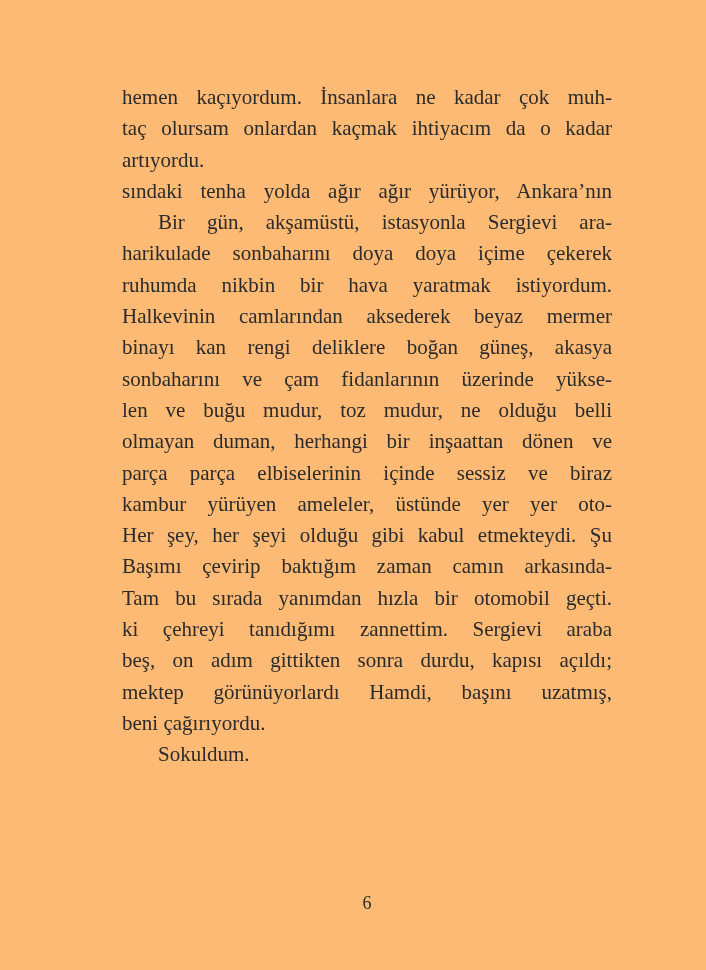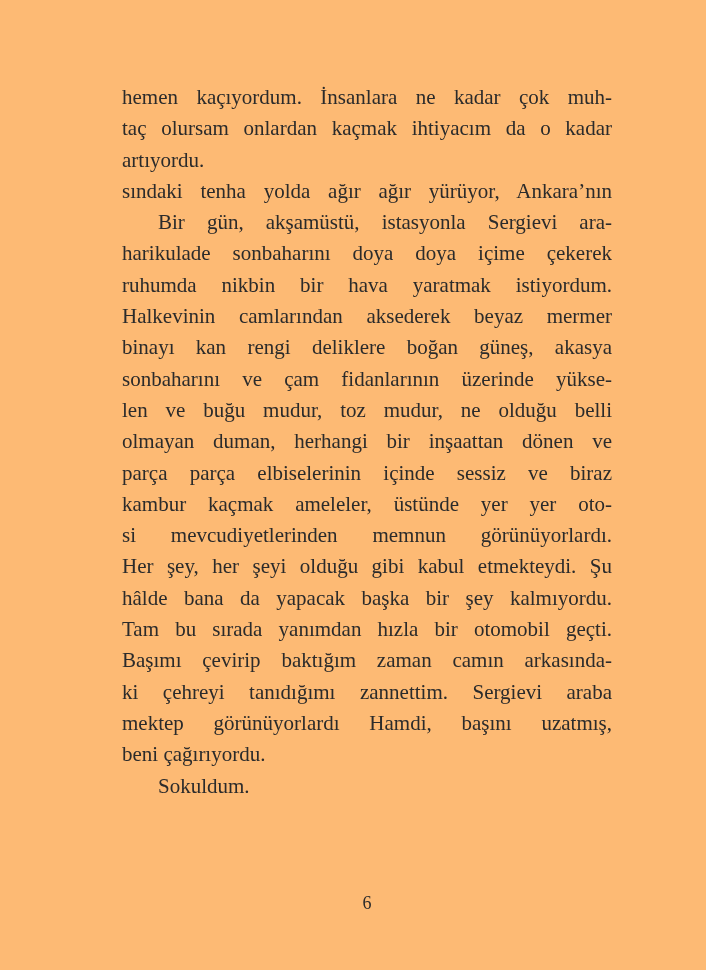--- a/index.html
+++ b/index.html
@@ -60,25 +60,24 @@
       <div class="line">sındaki tenha yolda ağır ağır yürüyor, Ankara’nın</div>
       <div class="line indent">Bir gün, akşamüstü, istasyonla Sergievi ara-</div>
       <div class="line">harikulade sonbaharını doya doya içime çekerek</div>
       <div class="line">ruhumda nikbin bir hava yaratmak istiyordum.</div>
       <div class="line">Halkevinin camlarından aksederek beyaz mermer</div>
       <div class="line">binayı kan rengi deliklere boğan güneş, akasya</div>
       <div class="line">sonbaharını ve çam fidanlarının üzerinde yükse-</div>
       <div class="line">len ve buğu mudur, toz mudur, ne olduğu belli</div>
       <div class="line">olmayan duman, herhangi bir inşaattan dönen ve</div>
       <div class="line">parça parça elbiselerinin içinde sessiz ve biraz</div>
-      <div class="line">kambur kaçmak ameleler, üstünde yer yer oto-</div>
-      <div class="line">si mevcudiyetlerinden memnun görünüyorlardı.</div>
+      <div class="line">kambur yürüyen ameleler, üstünde yer yer oto-</div>
       <div class="line">Her şey, her şeyi olduğu gibi kabul etmekteydi. Şu</div>
-      <div class="line">hâlde bana da yapacak başka bir şey kalmıyordu.</div>
+      <div class="line">Başımı çevirip baktığım zaman camın arkasında-</div>
       <div class="line">Tam bu sırada yanımdan hızla bir otomobil geçti.</div>
-      <div class="line">Başımı çevirip baktığım zaman camın arkasında-</div>
       <div class="line">ki çehreyi tanıdığımı zannettim. Sergievi araba</div>
+      <div class="line">beş, on adım gittikten sonra durdu, kapısı açıldı;</div>
       <div class="line">mektep görünüyorlardı Hamdi, başını uzatmış,</div>
       <div class="line para-end">beni çağırıyordu.</div>
       <div class="line indent para-end">Sokuldum.</div>
     </main>
   <div class="page-number">6</div>
 </div>
 
 </body></html>

